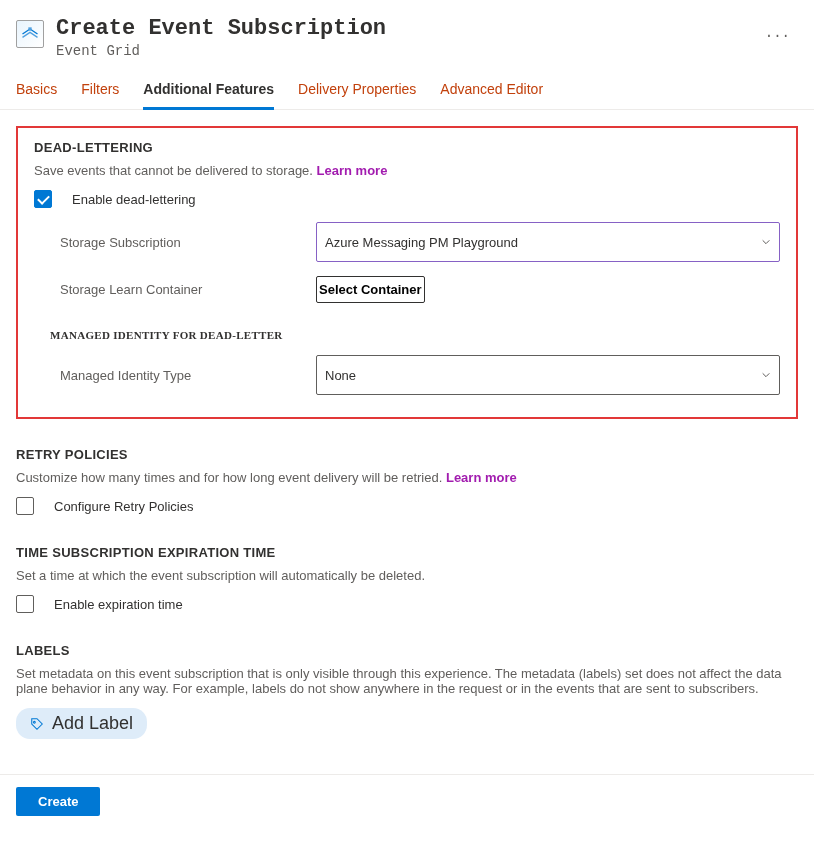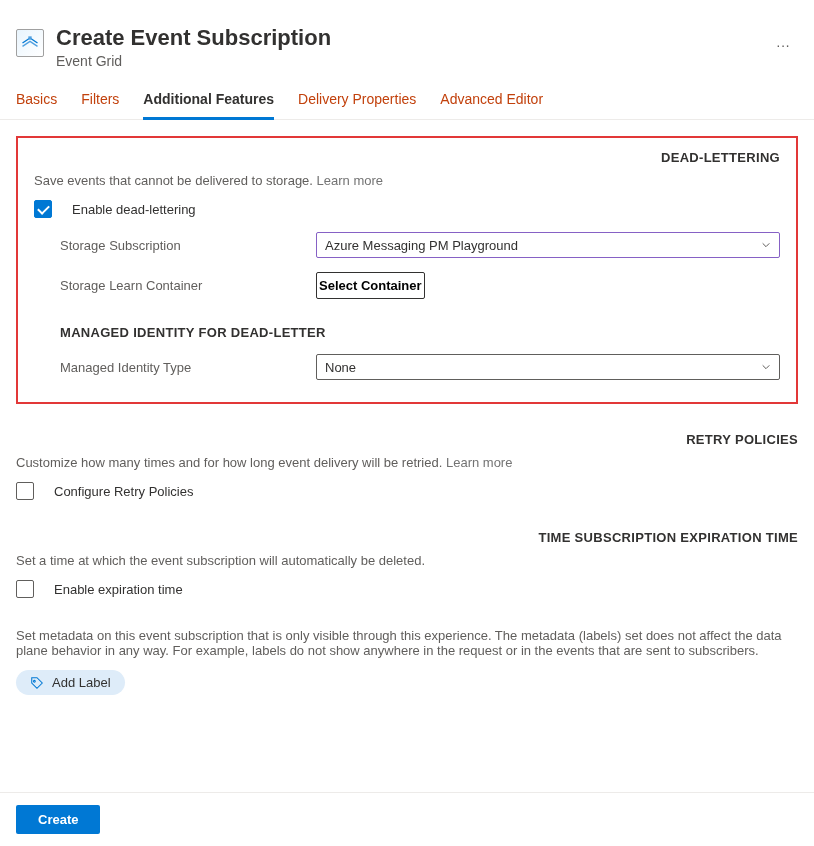--- a/index.html
+++ b/index.html
@@ -8,22 +8,23 @@
       font-size: 13px;
       color: #323130;
       background: #fff;
       width: 814px;
       height: 846px;
       position: relative;
     }
     .header {
       display: flex;
       align-items: flex-start;
-      padding: 25px 16px 8px 16px;
+      padding: 16px 16px 8px 16px;
       gap: 12px;
+      font-family: Liberation Mono, monospace;
     }
     .header-icon {
       width: 28px;
       height: 28px;
       border: 1px solid #a0a0a0;
       border-radius: 2px;
       display: flex;
       align-items: center;
       justify-content: center;
       margin-top: 4px;
@@ -59,28 +60,27 @@
       border: 2px solid #e23838;
       padding: 12px 16px 22px 16px;
       margin-bottom: 28px;
     }
     .section-heading {
       font-size: 13px;
       font-weight: 700;
       color: #323130;
       letter-spacing: 0.3px;
       margin-bottom: 8px;
-      text-align: right;
     }
     .section-desc {
       font-size: 13px;
       color: #605e5c;
       margin-bottom: 12px;
     }
-    .link { color: #737373; cursor: pointer; }
+    .link { color: #a21caf; cursor: pointer; font-weight: bold; }
     .check-row {
       display: flex;
       align-items: center;
       gap: 20px;
       margin-bottom: 14px;
     }
     .checkbox {
       width: 18px; height: 18px;
       border: 1px solid #605e5c;
       border-radius: 2px;
@@ -112,21 +112,21 @@
     .form-row .label {
       width: 256px;
       font-size: 13px;
       color: #605e5c;
     }
     .dropdown {
       flex: 1;
       max-width: 470px;
       border: 1px solid #605e5c;
       border-radius: 2px;
-      height: 26px;
+      height: 40px;
       display: flex;
       align-items: center;
       justify-content: space-between;
       padding: 0 8px;
       font-size: 13px;
       color: #323130;
       cursor: pointer;
       background: #fff;
     }
     .dropdown.purple { border-color: #8661c5; }
@@ -136,44 +136,45 @@
     .btn-secondary {
       border: 1px solid #323130;
       background: #fff;
       padding: 5px 2px;
       font-size: 13px;
       font-weight: 600;
       cursor: pointer;
       border-radius: 2px;
     }
     .sub-heading {
-      font-size: 13px;
+      font-size: 11px;
       font-weight: 700;
       color: #323130;
       letter-spacing: 0.3px;
-      margin: 26px 0 14px 26px;
+      margin: 26px 0 14px 16px;
+      font-family: Liberation Serif, serif;
     }
     .section {
       margin-bottom: 30px;
     }
     .add-label-btn {
       display: inline-flex;
       align-items: center;
       gap: 8px;
       background: #deecf9;
       border-radius: 14px;
       padding: 5px 14px;
-      font-size: 13px;
+      font-size: 18px;
       color: #323130;
       cursor: pointer;
     }
     .add-label-btn svg { width: 14px; height: 14px; }
     .footer {
       position: absolute;
-      bottom: 0; left: 0; right: 0;
+      bottom: 18px; left: 0; right: 0;
       border-top: 1px solid #edebe9;
       padding: 12px 16px;
     }
     .btn-primary {
       background: #0078d4;
       color: #fff;
       border: none;
       padding: 7px 22px;
       font-size: 13px;
       font-weight: 600;
@@ -260,20 +261,21 @@
   <div class="section">
     <div class="section-heading">TIME SUBSCRIPTION EXPIRATION TIME</div>
     <div class="section-desc">Set a time at which the event subscription will automatically be deleted.</div>
     <div class="check-row">
       <div class="checkbox"></div>
       <div class="check-label">Enable expiration time</div>
     </div>
   </div>
 
   <div class="section">
+    <div class="section-heading">LABELS</div>
     <div class="section-desc">Set metadata on this event subscription that is only visible through this experience. The metadata (labels) set does not affect the data plane behavior in any way. For example, labels do not show anywhere in the request or in the events that are sent to subscribers.</div>
     <div class="add-label-btn">
       <svg viewBox="0 0 16 16">
           <path d="M2 2 L8 2 L14 8 L8 14 L2 8 Z M5 5 a1 1 0 1 0 0.001 0" stroke="#0078d4" stroke-width="1.2" fill="none"></path>
         </svg>
       <span>Add Label</span>
     </div>
   </div>
 
 </div>

